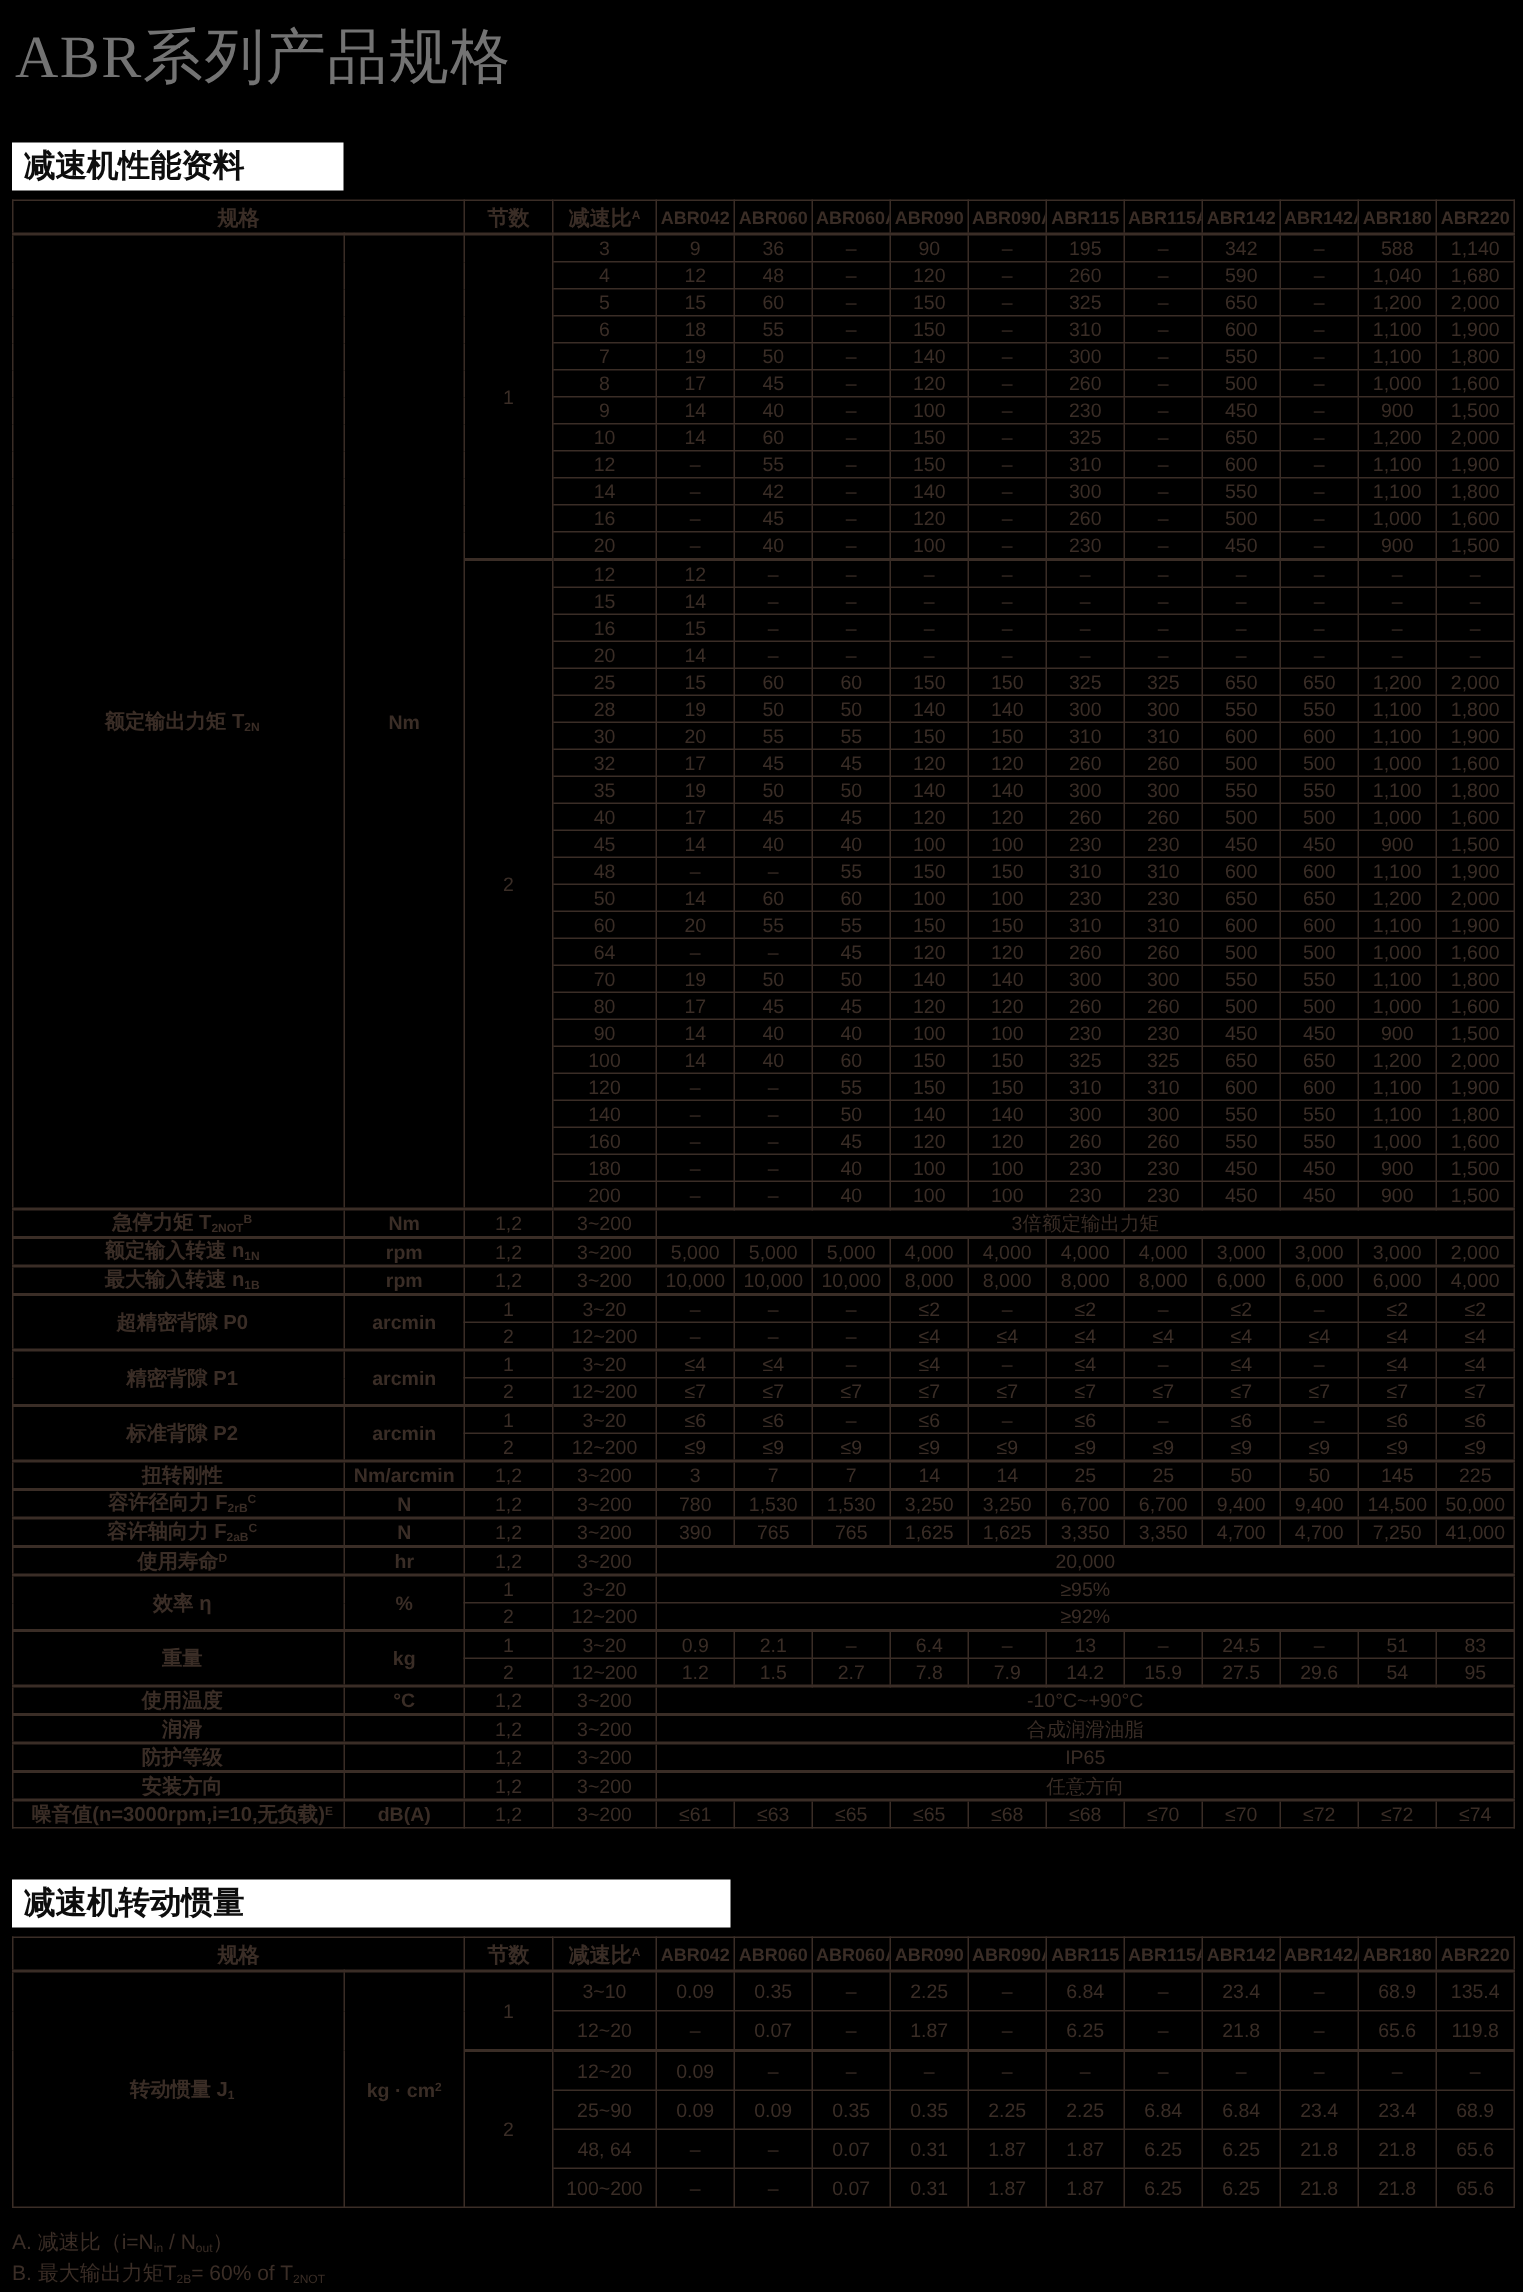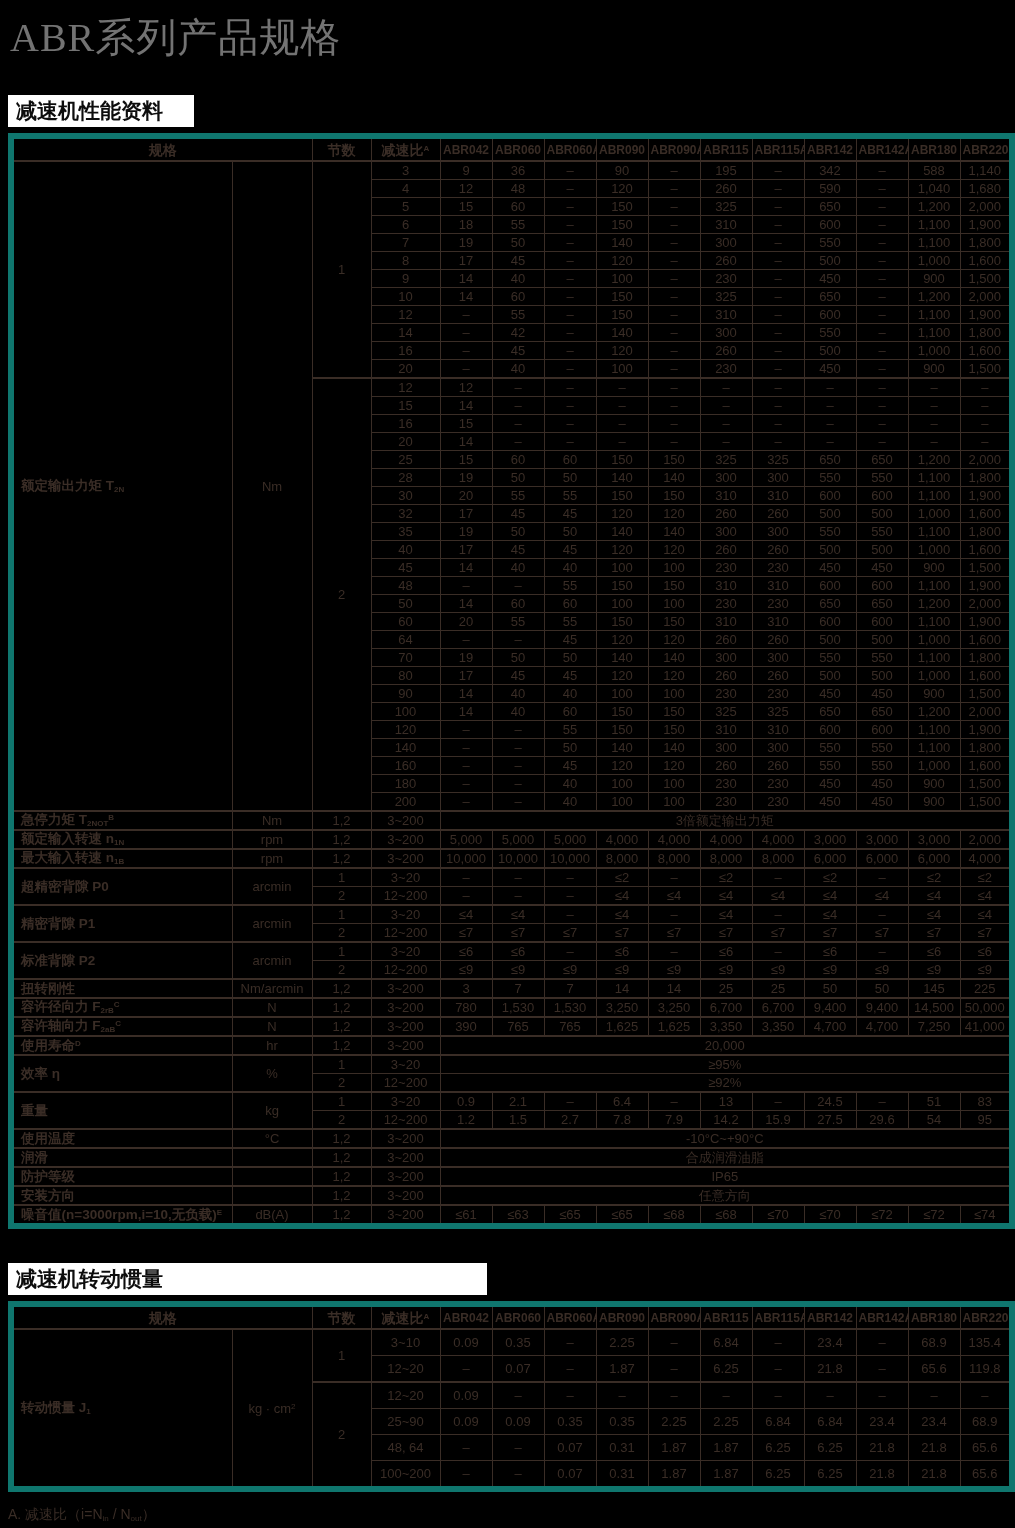--- a/index.html
+++ b/index.html
@@ -2,33 +2,33 @@
 <html><head>
 <meta charset="utf-8">
 <style>
   html,body{margin:0;padding:0;background:#000;}
   body{width:1015px;font-family:"Liberation Sans",sans-serif;color:#3a2d26;}
   .wrap{padding:6px 8px;}
   h1{font-family:"Liberation Serif",serif;font-weight:normal;color:#737373;
      font-size:40px;margin:4px 0 30px 2px;letter-spacing:1px;}
   .badge{background:#fff;color:#0d0d0d;font-weight:bold;font-size:21px;
      padding:3px 8px 4px 8px;box-sizing:border-box;line-height:1.2;}
-  .badge-1{width:186px;margin:11px 0 6px 0;}
+  .badge-1{width:221px;margin:11px 0 6px 0;}
   .badge-2{width:479px;margin:34px 0 6px 0;}
   table{border-collapse:collapse;table-layout:fixed;width:1001px;
-     border:6px solid #0f766e;}
+     border:1px solid #0f766e;}
   col.c-lbl{width:221px}col.c-unit{width:80px}col.c-stg{width:59px}
   col.c-rat{width:69px}col.c-val{width:52px}
   th,td{border:1px solid #3a2d26;text-align:center;vertical-align:middle;
      height:17px;font-size:13px;line-height:1;padding:0 2px;
      white-space:nowrap;overflow:hidden;}
   th{font-size:12px;font-weight:bold;height:21px;}
   th.cn{font-size:14px;}
-  td.lbl{text-align:left;padding-left:7px;font-weight:bold;font-size:13.5px;}
-  td.unit{font-size:13px;}
+  td.lbl{text-align:center;padding-left:7px;font-weight:bold;font-size:13.5px;}
+  td.unit{font-size:13px;font-weight:bold;}
   sub{font-size:8px;vertical-align:-2px;}
   sup{font-size:8px;vertical-align:4px;}
   tr.grp>th, tr.grp>td{border-top:2px solid #3a2d26;}
   thead tr{border-bottom:2px solid #3a2d26;}
   #t2 td{height:25px;}
   .fnotes{margin-top:12px;font-size:14px;line-height:1.5;color:#3a2d26;}
   .fnote{white-space:nowrap;}
 </style>
 </head>
 <body>

